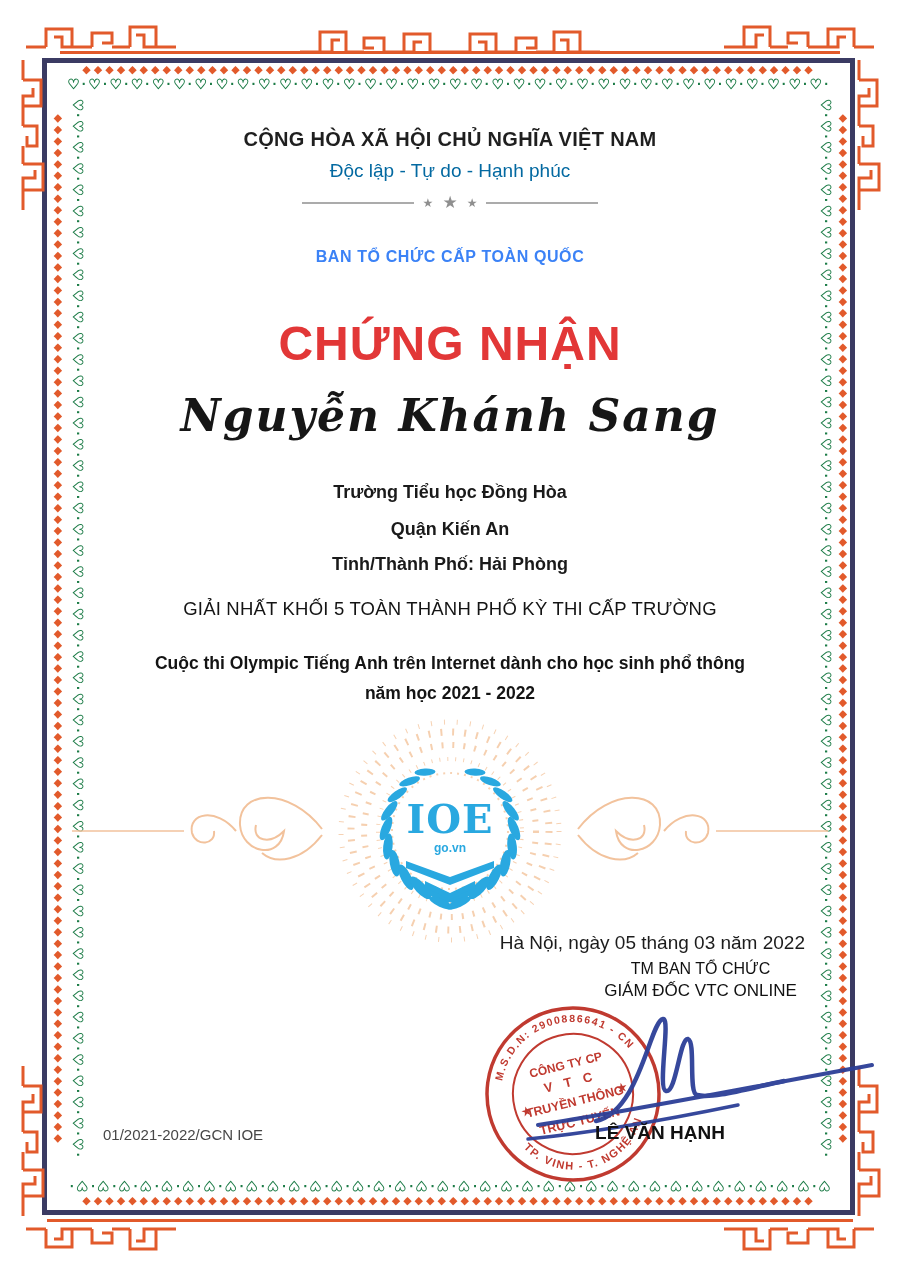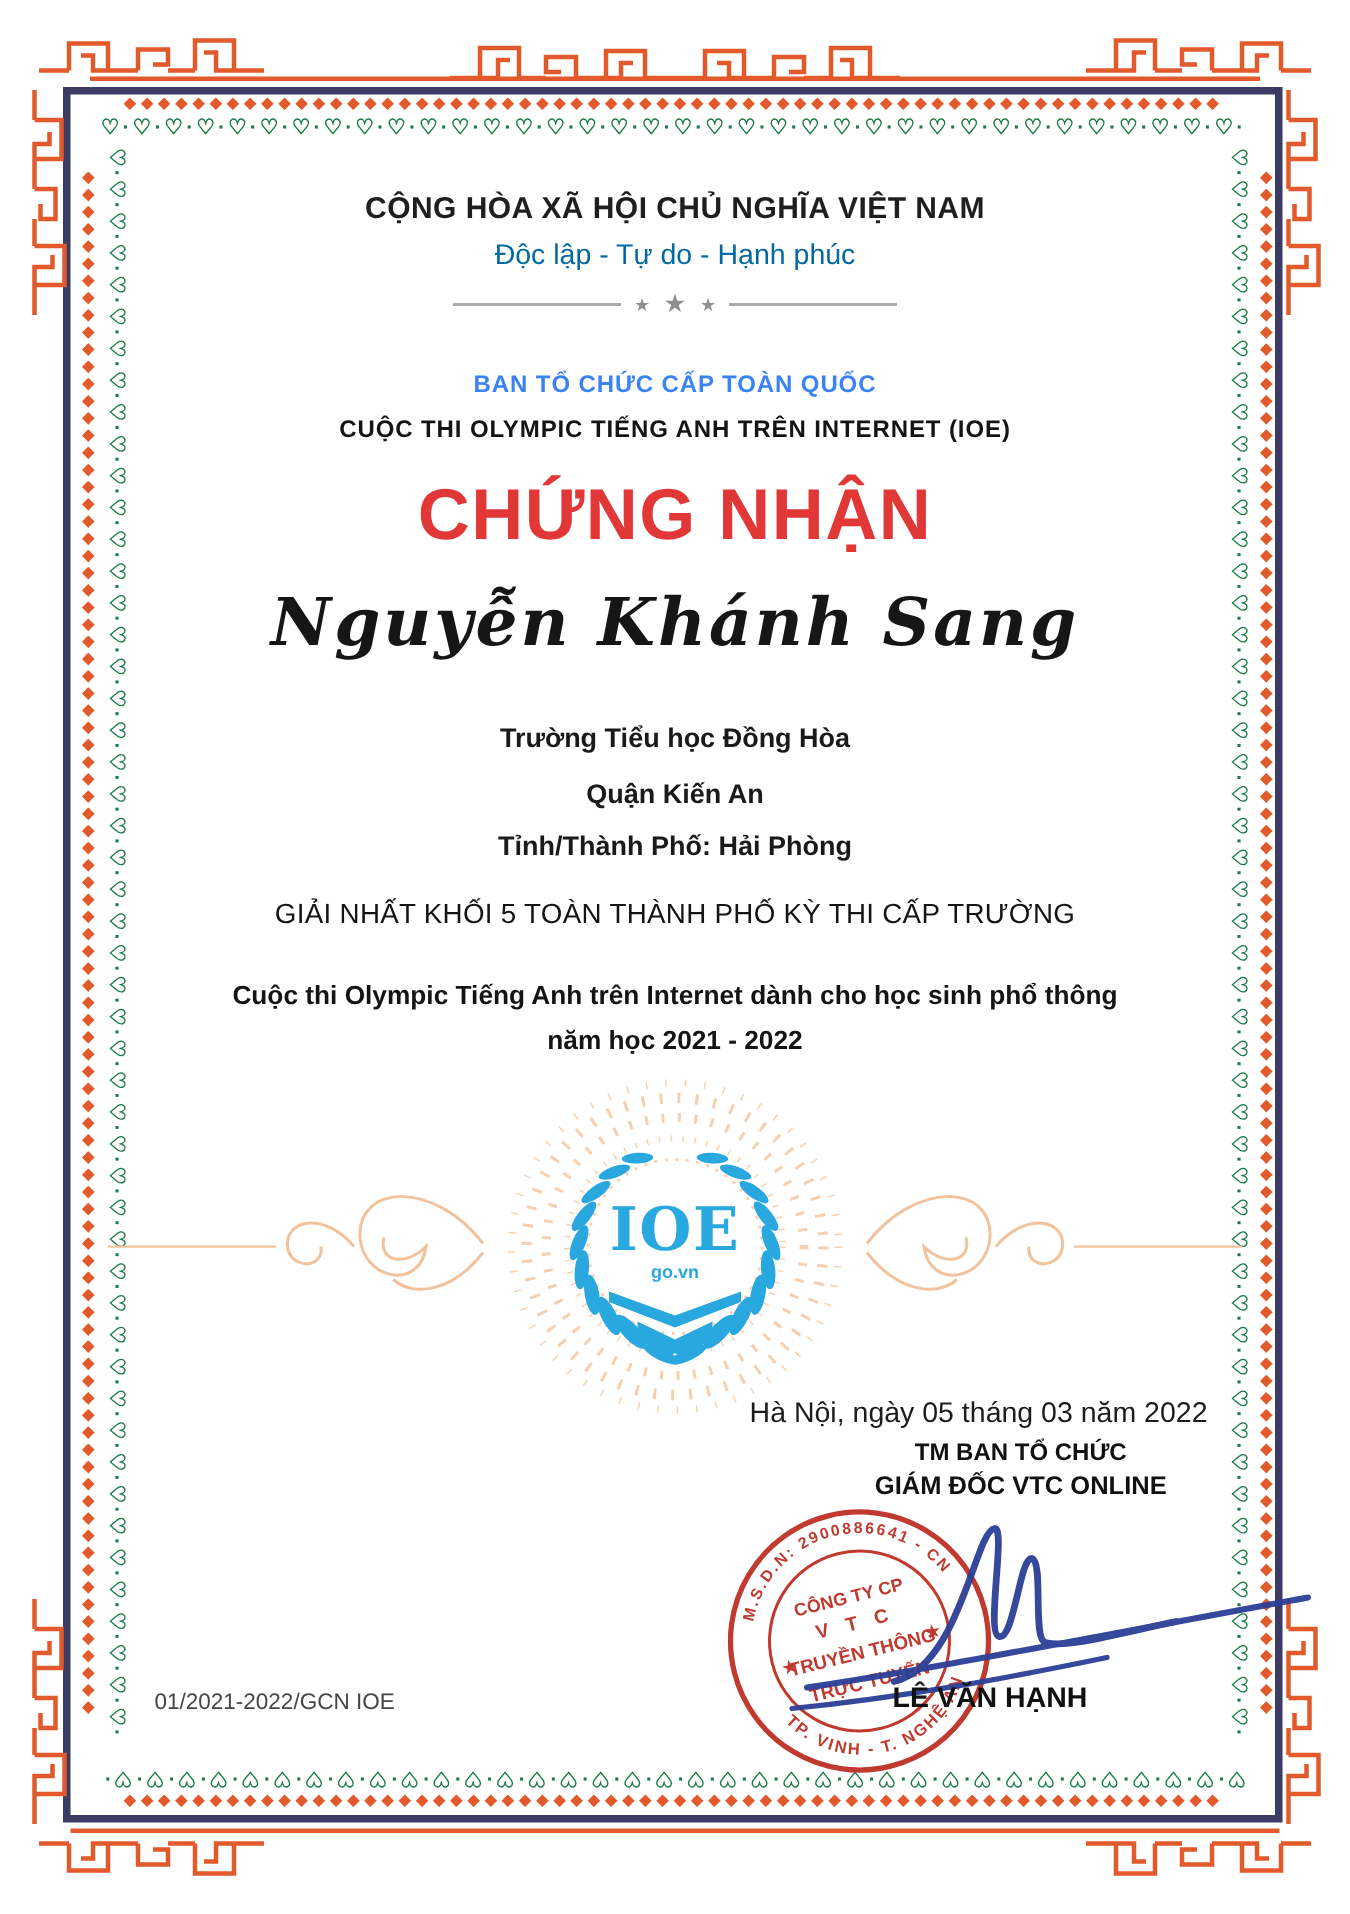--- a/index.html
+++ b/index.html
@@ -52,21 +52,21 @@
   .recipient{top:390px;font-size:44px;font-weight:bold;font-style:italic;
              font-family:"DejaVu Serif",serif;color:#161616;letter-spacing:2px;}
   .detail{font-size:18px;font-weight:bold;color:#1a1a1a;}
   .d1{top:452px;} .d2{top:482px;} .d3{top:519px;} .d4{top:554px;}
   .award{top:598px;font-size:18.5px;font-weight:normal;color:#141414;letter-spacing:.2px;}
   .contest1{top:653px;font-size:17.5px;font-weight:bold;color:#141414;}
   .contest2{top:683px;font-size:17.5px;font-weight:bold;color:#141414;}
 
   .date-line{position:absolute;left:470px;width:335px;top:932px;text-align:right;
              font-size:19px;color:#1c1c1c;}
-  .tm-block{position:absolute;left:548px;width:265px;text-align:center;font-weight:bold;color:#111;}
+  .tm-block{position:absolute;left:568px;width:265px;text-align:center;font-weight:normal;color:#111;}
   .tm1{top:960px;font-size:16px;}
   .tm2{top:981px;font-size:17px;}
   .signer{position:absolute;left:550px;width:220px;top:1122px;text-align:center;
           font-size:19px;font-weight:bold;color:#111;}
   .refcode{position:absolute;left:103px;top:1126px;font-size:15px;color:#474747;}
 
   
   #logo-svg{position:absolute;left:70px;top:713px;width:760px;height:240px;}
   #stamp-svg{position:absolute;left:478px;top:997px;width:190px;height:190px;}
   #sig-svg{position:absolute;left:500px;top:995px;width:390px;height:170px;}
@@ -138,21 +138,20 @@
   <div class="ctext motto">Độc lập - Tự do - Hạnh phúc</div>
   <div class="divider">
     <div class="ln"></div>
     <span class="star-s">★</span>
     <span class="star-b">★</span>
     <span class="star-s">★</span>
     <div class="ln"></div>
   </div>
 
   <div class="ctext org1">BAN TỔ CHỨC CẤP TOÀN QUỐC</div>
-  <div class="ctext org2">CUỘC THI OLYMPIC TIẾNG ANH TRÊN INTERNET (IOE)</div>
 
   <div class="ctext cert-title">CHỨNG NHẬN</div>
   <div class="ctext recipient">Nguyễn Khánh Sang</div>
 
   <div class="ctext detail d2">Trường Tiểu học Đồng Hòa</div>
   <div class="ctext detail d4">Tỉnh/Thành Phố: Hải Phòng</div>
   <div class="ctext detail d3">Quận Kiến An</div>
 
   <div class="ctext award">GIẢI NHẤT KHỐI 5 TOÀN THÀNH PHỐ KỲ THI CẤP TRƯỜNG</div>
   <div class="ctext contest1">Cuộc thi Olympic Tiếng Anh trên Internet dành cho học sinh phổ thông</div>

